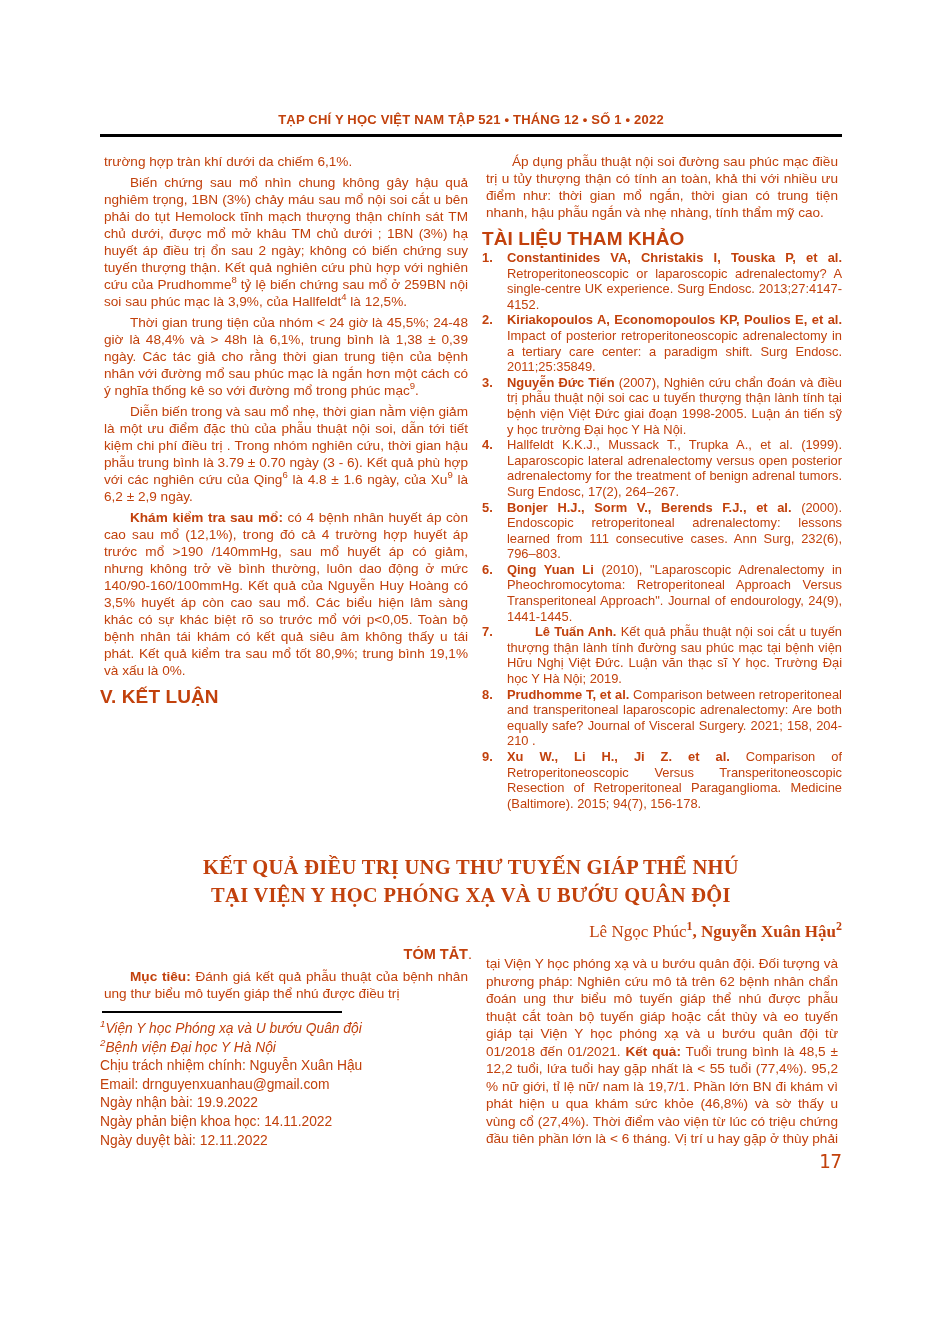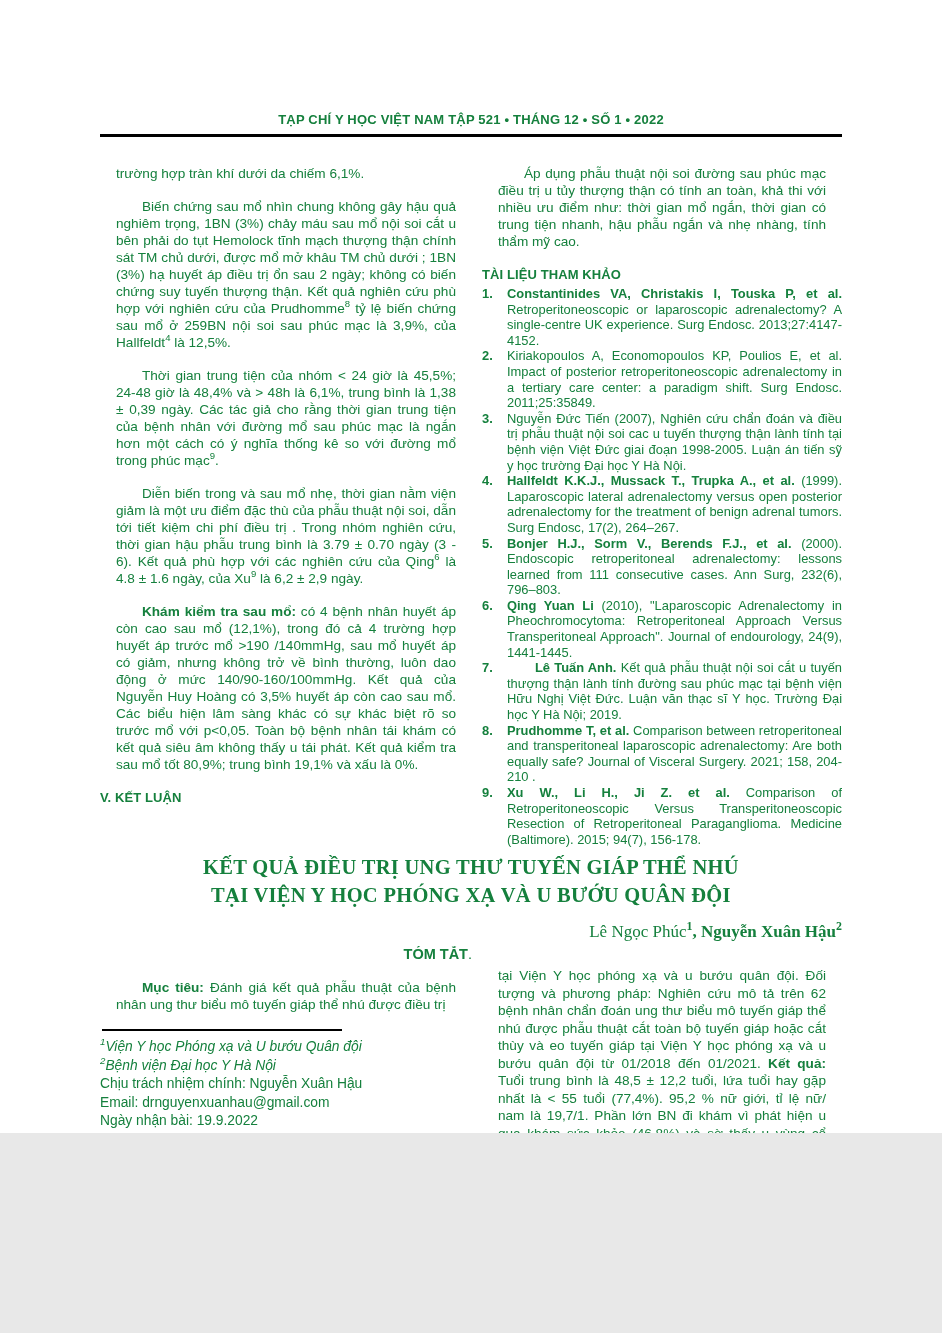--- a/index.html
+++ b/index.html
@@ -1,35 +1,35 @@
 <!DOCTYPE html>
 <html><head>
 <meta charset="utf-8">
 <style>
   html,body{margin:0;padding:0;background:#e8e8e8;}
   .page{
-    position:relative;width:942px;height:1133px;background:#ffffff;
-    font-family:"Liberation Sans",sans-serif;color:#15803d;margin:0 auto;
+    position:relative;width:942px;height:1333px;background:#ffffff;
+    font-family:"Liberation Sans",sans-serif;color:#c2410c;margin:0 auto;
     overflow:hidden;
   }
   .journal-header{
     position:absolute;left:100px;top:112px;width:742px;
     text-align:center;font-size:13px;font-weight:bold;letter-spacing:.2px;
   }
   .header-rule{
     position:absolute;left:100px;top:134px;width:742px;height:3px;background:#000;
   }
   .col{position:absolute;text-align:justify;font-size:13.6px;line-height:17px;}
   .col-left-1{left:100px;top:149px;width:372px;height:695px;overflow:hidden;}
   .col-right-1{left:482px;top:149px;width:360px;height:710px;overflow:hidden;}
-  .para{margin:16px;}
+  .para{margin:4px;}
   .ind{text-indent:26px;}
   sup{font-size:70%;line-height:0;}
   .sect-heading{
-    font-weight:bold;font-size:13px;margin-top:9px;margin-bottom:3px;
+    font-weight:bold;font-size:19px;margin-top:9px;margin-bottom:3px;
     text-align:left;letter-spacing:.1px;
   }
   .refs{font-size:12.9px;line-height:15.6px;}
   .ref{display:flex;margin:0;}
   .ref-num{width:25px;flex:none;font-weight:bold;}
   .ref-body{flex:1;text-align:justify;}
   .article-title{
     position:absolute;left:100px;top:853px;width:742px;text-align:center;
     font-family:"Liberation Serif",serif;font-weight:bold;font-size:20.5px;
     line-height:28px;letter-spacing:.3px;
@@ -71,29 +71,29 @@
   <div class="col col-right-1">
     <div class="para ind"><span>Áp dụng phẫu thuật nội soi đường sau phúc mạc điều trị u tủy thượng thận có tính an toàn, khả thi với nhiều ưu điểm như: thời gian mổ ngắn, thời gian có trung tiện nhanh, hậu phẫu ngắn và nhẹ nhàng, tính thẩm mỹ cao.</span></div>
     <div class="sect-heading">TÀI LIỆU THAM KHẢO</div>
     <div class="refs">
         <div class="ref">
           <span class="ref-num">1.</span>
           <span class="ref-body"><span style="font-weight: bold;">Constantinides VA, Christakis I, Touska P, et al.</span><span> Retroperitoneoscopic or laparoscopic adrenalectomy? A single-centre UK experience. Surg Endosc. 2013;27:4147-4152.</span></span>
         </div>
         <div class="ref">
           <span class="ref-num">2.</span>
-          <span class="ref-body"><span style="font-weight: normal;">Kiriakopoulos A, Economopoulos KP, Poulios E, et al.</span><span> Impact of posterior retroperitoneoscopic adrenalectomy in a tertiary care center: a paradigm shift. Surg Endosc. 2011;25:35849.</span></span>
+          <span class="ref-body"><span style="font-weight: bold;">Kiriakopoulos A, Economopoulos KP, Poulios E, et al.</span><span> Impact of posterior retroperitoneoscopic adrenalectomy in a tertiary care center: a paradigm shift. Surg Endosc. 2011;25:35849.</span></span>
         </div>
         <div class="ref">
           <span class="ref-num">3.</span>
-          <span class="ref-body"><span style="font-weight: normal;">Nguyễn Đức Tiến</span><span> (2007), Nghiên cứu chẩn đoán và điều trị phẫu thuật nội soi cac u tuyến thượng thận lành tính tại bệnh viện Việt Đức giai đoạn 1998-2005. Luận án tiến sỹ y học trường Đại học Y Hà Nội.</span></span>
+          <span class="ref-body"><span style="font-weight: bold;">Nguyễn Đức Tiến</span><span> (2007), Nghiên cứu chẩn đoán và điều trị phẫu thuật nội soi cac u tuyến thượng thận lành tính tại bệnh viện Việt Đức giai đoạn 1998-2005. Luận án tiến sỹ y học trường Đại học Y Hà Nội.</span></span>
         </div>
         <div class="ref">
           <span class="ref-num">4.</span>
-          <span class="ref-body"><span style="font-weight: bold;">Hallfeldt K.K.J., Mussack T., Trupka A., et al.</span><span> (1999). Laparoscopic lateral adrenalectomy versus open posterior adrenalectomy for the treatment of benign adrenal tumors. Surg Endosc, 17(2), 264–267.</span></span>
+          <span class="ref-body"><span style="font-weight: normal;">Hallfeldt K.K.J., Mussack T., Trupka A., et al.</span><span> (1999). Laparoscopic lateral adrenalectomy versus open posterior adrenalectomy for the treatment of benign adrenal tumors. Surg Endosc, 17(2), 264–267.</span></span>
         </div>
         <div class="ref">
           <span class="ref-num">5.</span>
           <span class="ref-body"><span style="font-weight: bold;">Bonjer H.J., Sorm V., Berends F.J., et al.</span><span> (2000). Endoscopic retroperitoneal adrenalectomy: lessons learned from 111 consecutive cases. Ann Surg, 232(6), 796–803.</span></span>
         </div>
         <div class="ref">
           <span class="ref-num">6.</span>
           <span class="ref-body"><span style="font-weight: bold;">Qing Yuan Li</span><span> (2010), "Laparoscopic Adrenalectomy in Pheochromocytoma: Retroperitoneal Approach Versus Transperitoneal Approach". Journal of endourology, 24(9), 1441-1445.</span></span>
         </div>
         <div class="ref">

